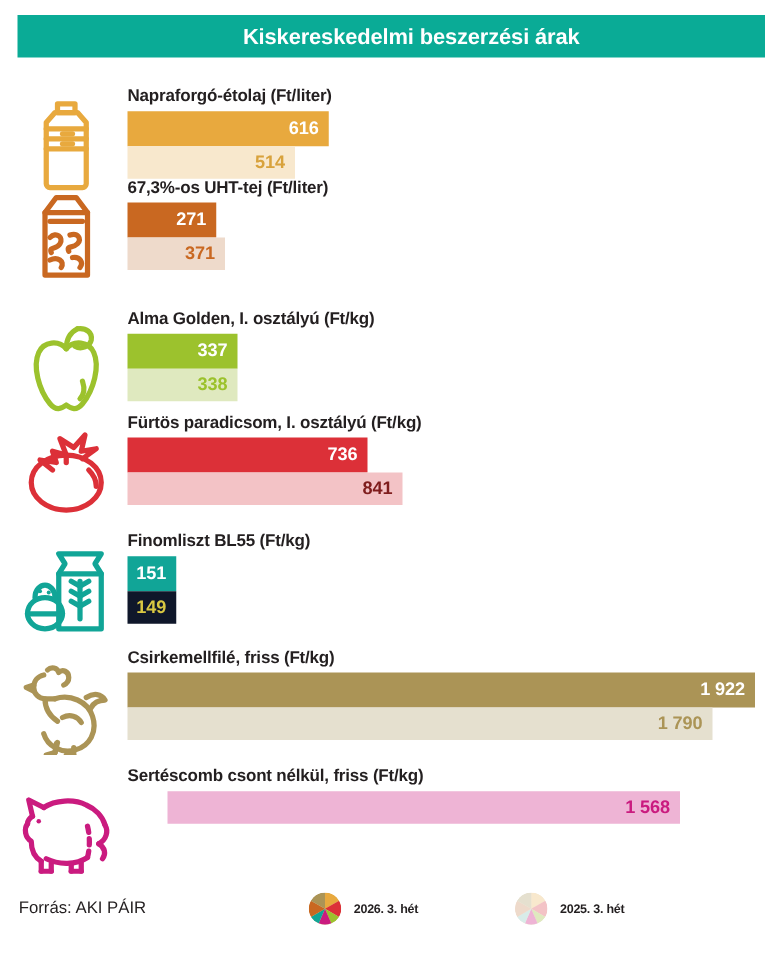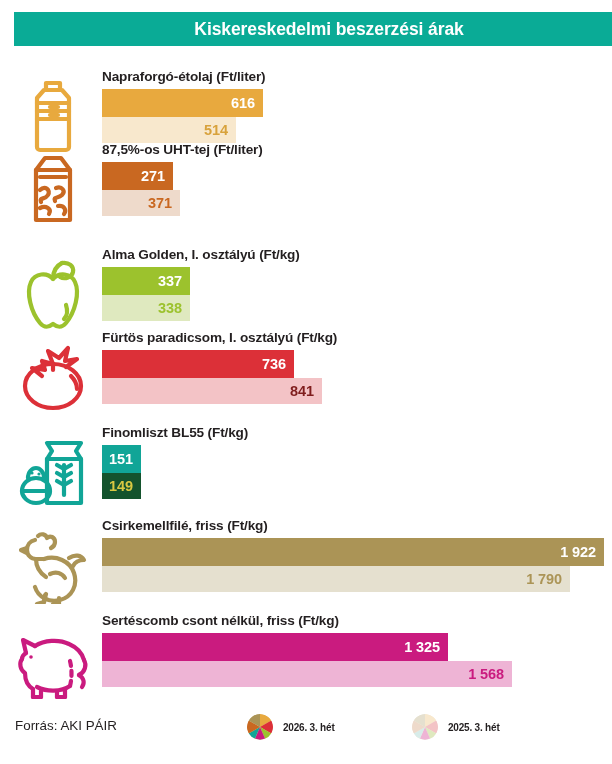--- a/index.html
+++ b/index.html
@@ -170,21 +170,21 @@
         <svg viewBox="0 0 78 78" fill="none" stroke="#c96821" stroke-width="4.2" stroke-linejoin="round" stroke-linecap="round">
       <path d="M22 20 l9 -12 h16 l9 12 v50 h-34 z"></path>
       <path d="M22 20 h34"></path>
       <path d="M26 27 h26"></path>
       <path d="M26 40 c5 -5 11 0 8 5 c-3 5 -9 2 -7 7"></path>
       <path d="M42 38 c6 -2 10 3 6 7 c-4 4 -9 1 -7 6"></path>
       <path d="M26 58 c6 -3 12 1 9 6"></path>
       <path d="M44 56 c6 -1 9 4 6 8"></path>
     </svg>
       </div>
-      <div class="group-label">87,5%-os UHT-tej (Ft/liter)</div>
+      <div class="group-label">67,3%-os UHT-tej (Ft/liter)</div>
       <div class="bars">
         <div class="bar cur" style="width: 71px; background: rgb(201, 104, 33);">
           <span class="bar-value">271</span>
         </div>
         <div class="bar prev" style="width: 78px; background: rgb(238, 218, 203);">
           <span class="bar-value" style="color: rgb(201, 104, 33);">371</span>
         </div>
       </div>
     </div>
     <div class="group" style="top: 195px; height: 90px; padding-left: 44px;">
@@ -238,21 +238,21 @@
       <path d="M14 45 c0 -6 4 -10 8 -10 c4 0 8 4 8 10"></path>
       <circle cx="18" cy="40" r="1.6" fill="#11a597" stroke="none"></circle>
       <circle cx="25" cy="41" r="1.6" fill="#11a597" stroke="none"></circle>
     </svg>
       </div>
       <div class="group-label">Finomliszt BL55 (Ft/kg)</div>
       <div class="bars">
         <div class="bar cur" style="width: 39px; background: rgb(17, 165, 151);">
           <span class="bar-value">151</span>
         </div>
-        <div class="bar prev" style="width: 39px; background: #14532d; text-align: right;">
+        <div class="bar prev" style="width: 39px; background: #0f172a; text-align: right;">
           <span class="bar-value" style="color: rgb(217, 200, 66);">149</span>
         </div>
       </div>
     </div>
     <div class="group" style="top: 466px; height: 90px;">
       <div class="group-icon">
         <svg viewBox="0 0 78 78" fill="none" stroke="#ab9456" stroke-width="4.2" stroke-linejoin="round" stroke-linecap="round">
       <path d="M24 10 c3 -3 8 -2 9 2 c3 -3 8 -1 8 4 c0 3 -2 5 -4 6"></path>
       <path d="M21 14 c-5 1 -8 5 -8 10 c0 5 4 9 9 9 l8 0"></path>
       <path d="M13 22 l-6 2 l6 3"></path>
@@ -292,24 +292,21 @@
           <path d="M51 68 l0 8"></path>
       <path d="M43 76 h8"></path>
       <path d="M23 66 c10 5 24 5 33 -1"></path>
       <path d="M56 40 c2 8 2 17 0 25" stroke-dasharray="5 5"></path>
       <path d="M65 54 c5 3 6 8 3 12"></path>
       <circle cx="17" cy="36" r="1.8" fill="#ca1b7f" stroke="none"></circle>
     </svg>
       </div>
       <div class="group-label">Sertéscomb csont nélkül, friss (Ft/kg)</div>
       <div class="bars">
-        <div class="bar cur" style="width: 346px; background: rgb(202, 27, 127);">
-          <span class="bar-value">1 325</span>
-        </div>
-        <div class="bar prev" style="width: 410px; background: rgb(238, 180, 213);">
+        <div class="bar prev" style="width: 410px; background: rgb(238, 180, 213); margin-left: 32px;">
           <span class="bar-value" style="color: rgb(202, 27, 127);">1 568</span>
         </div>
       </div>
     </div>
   </div>
 
 <div id="footer">
   <span id="source-text">Forrás: AKI PÁIR</span>
 
   <div class="legend-item" id="legend-current">

